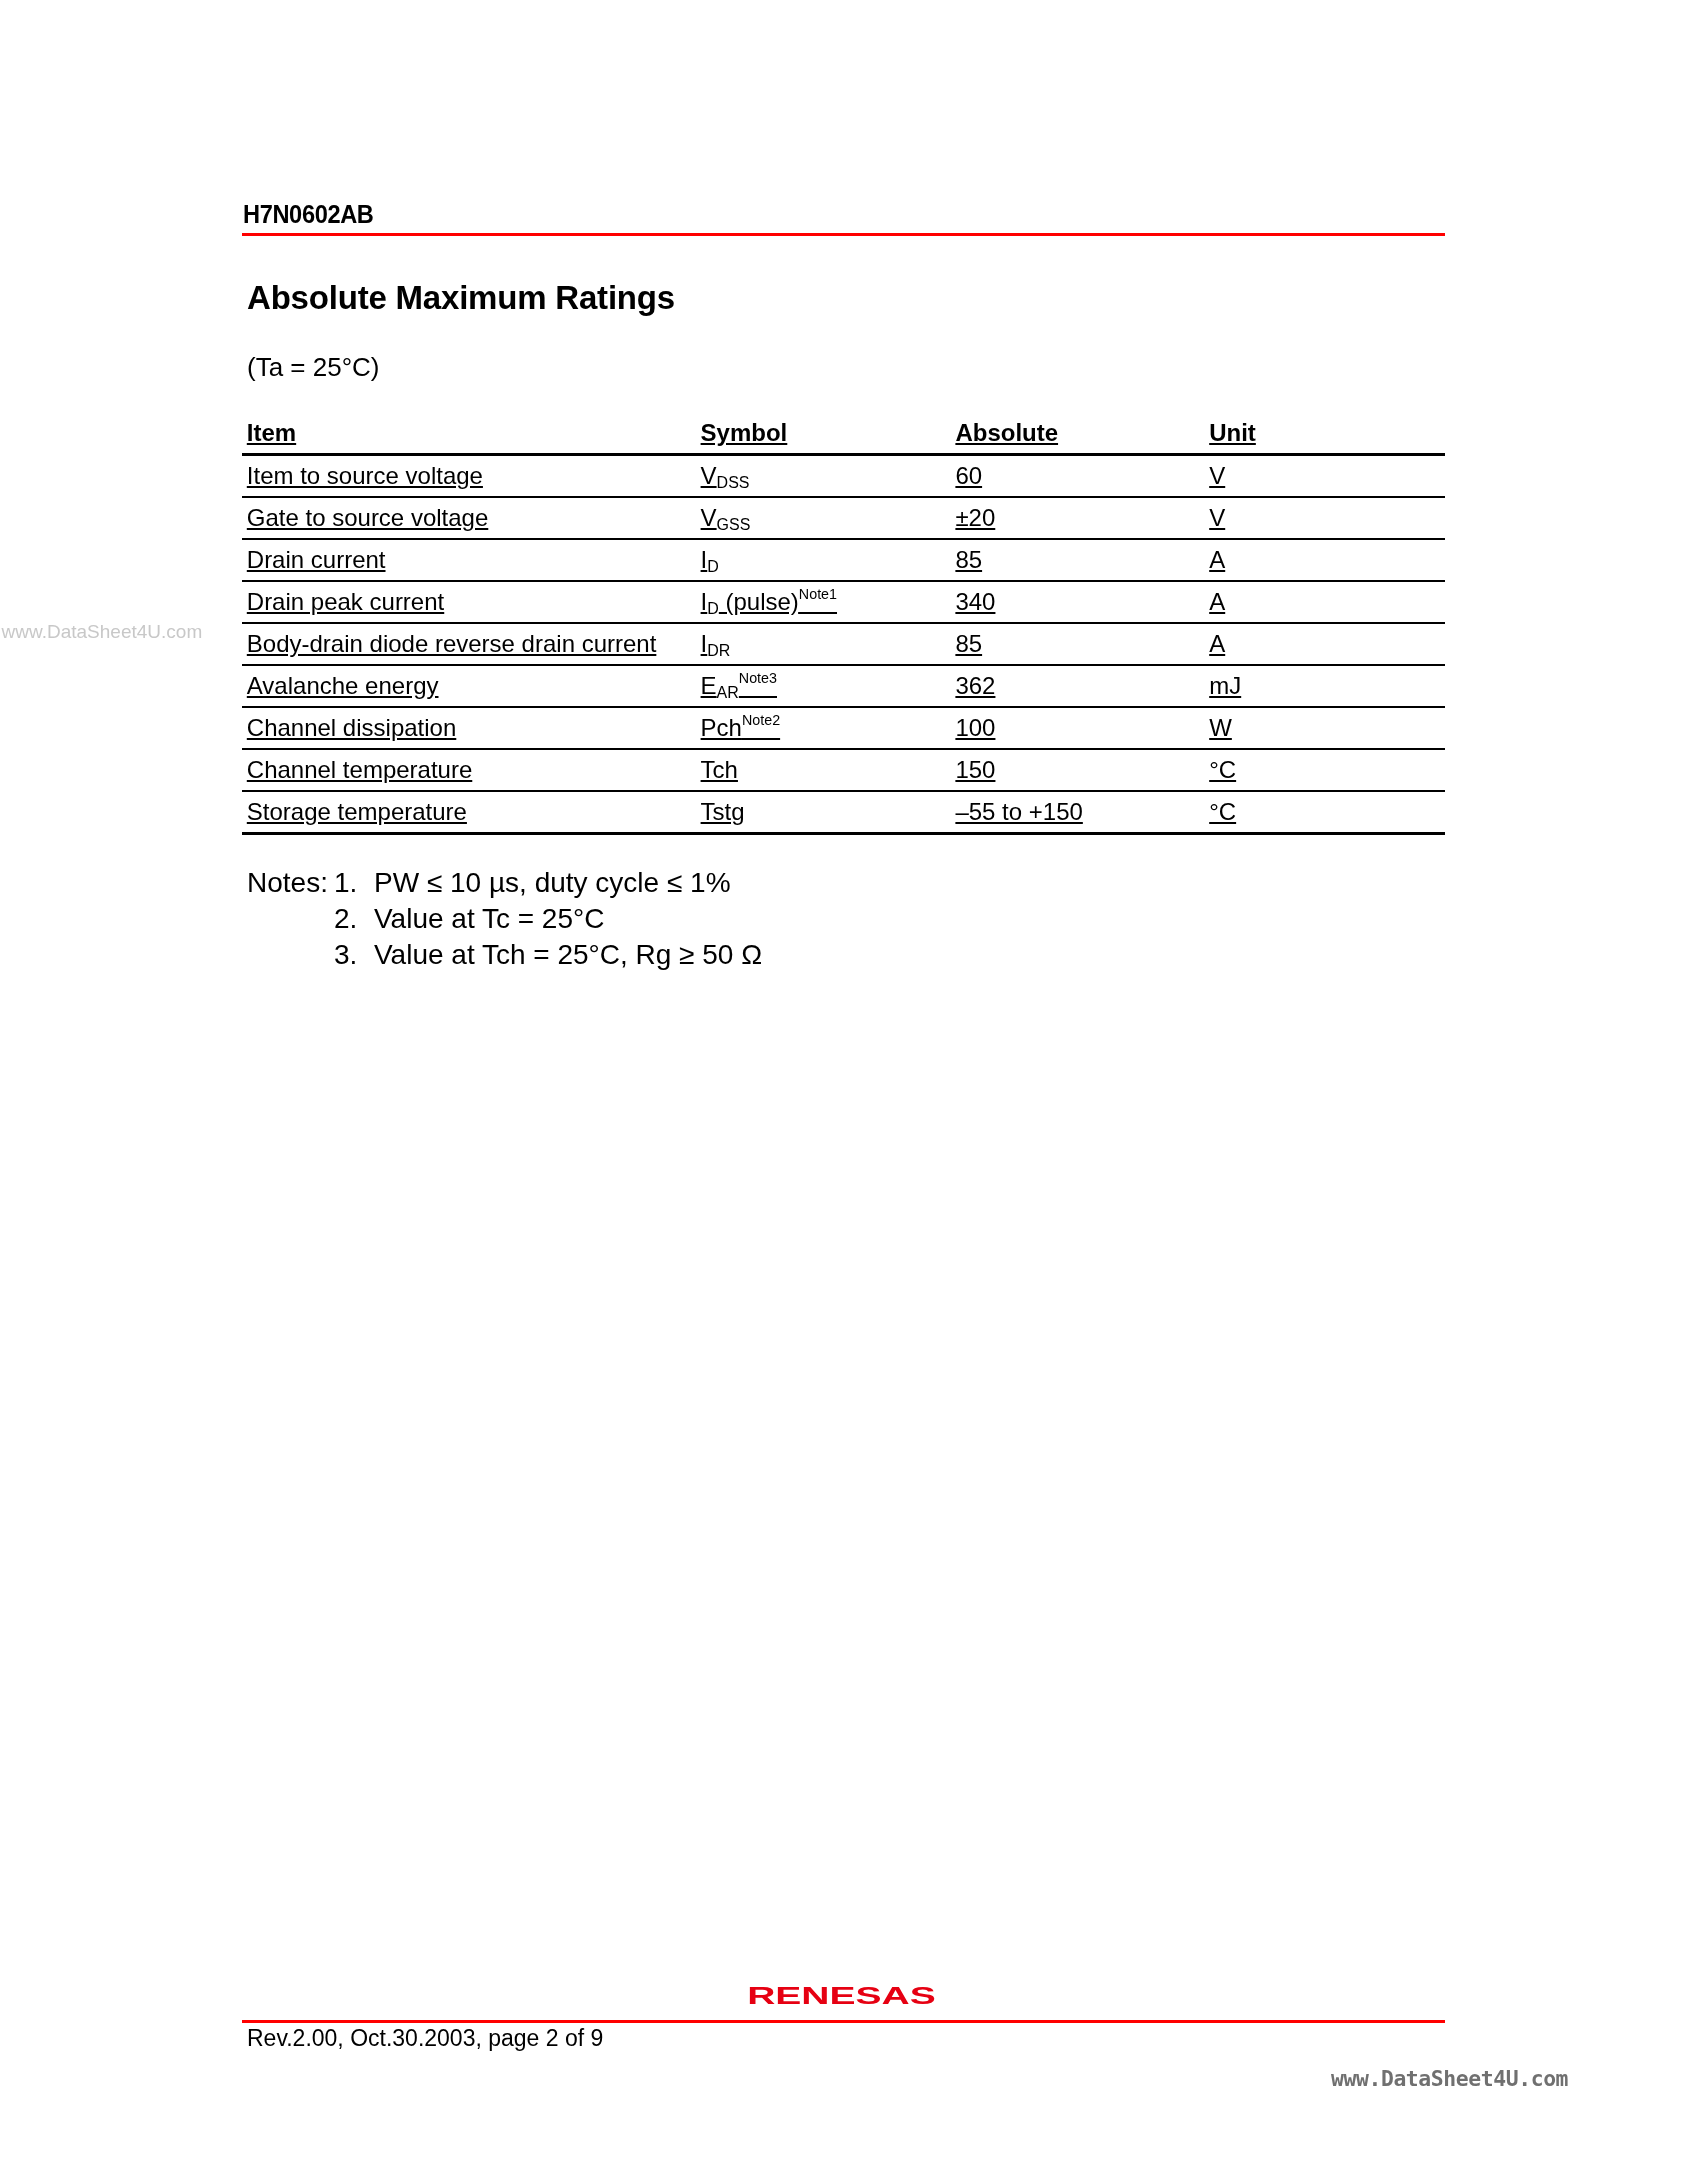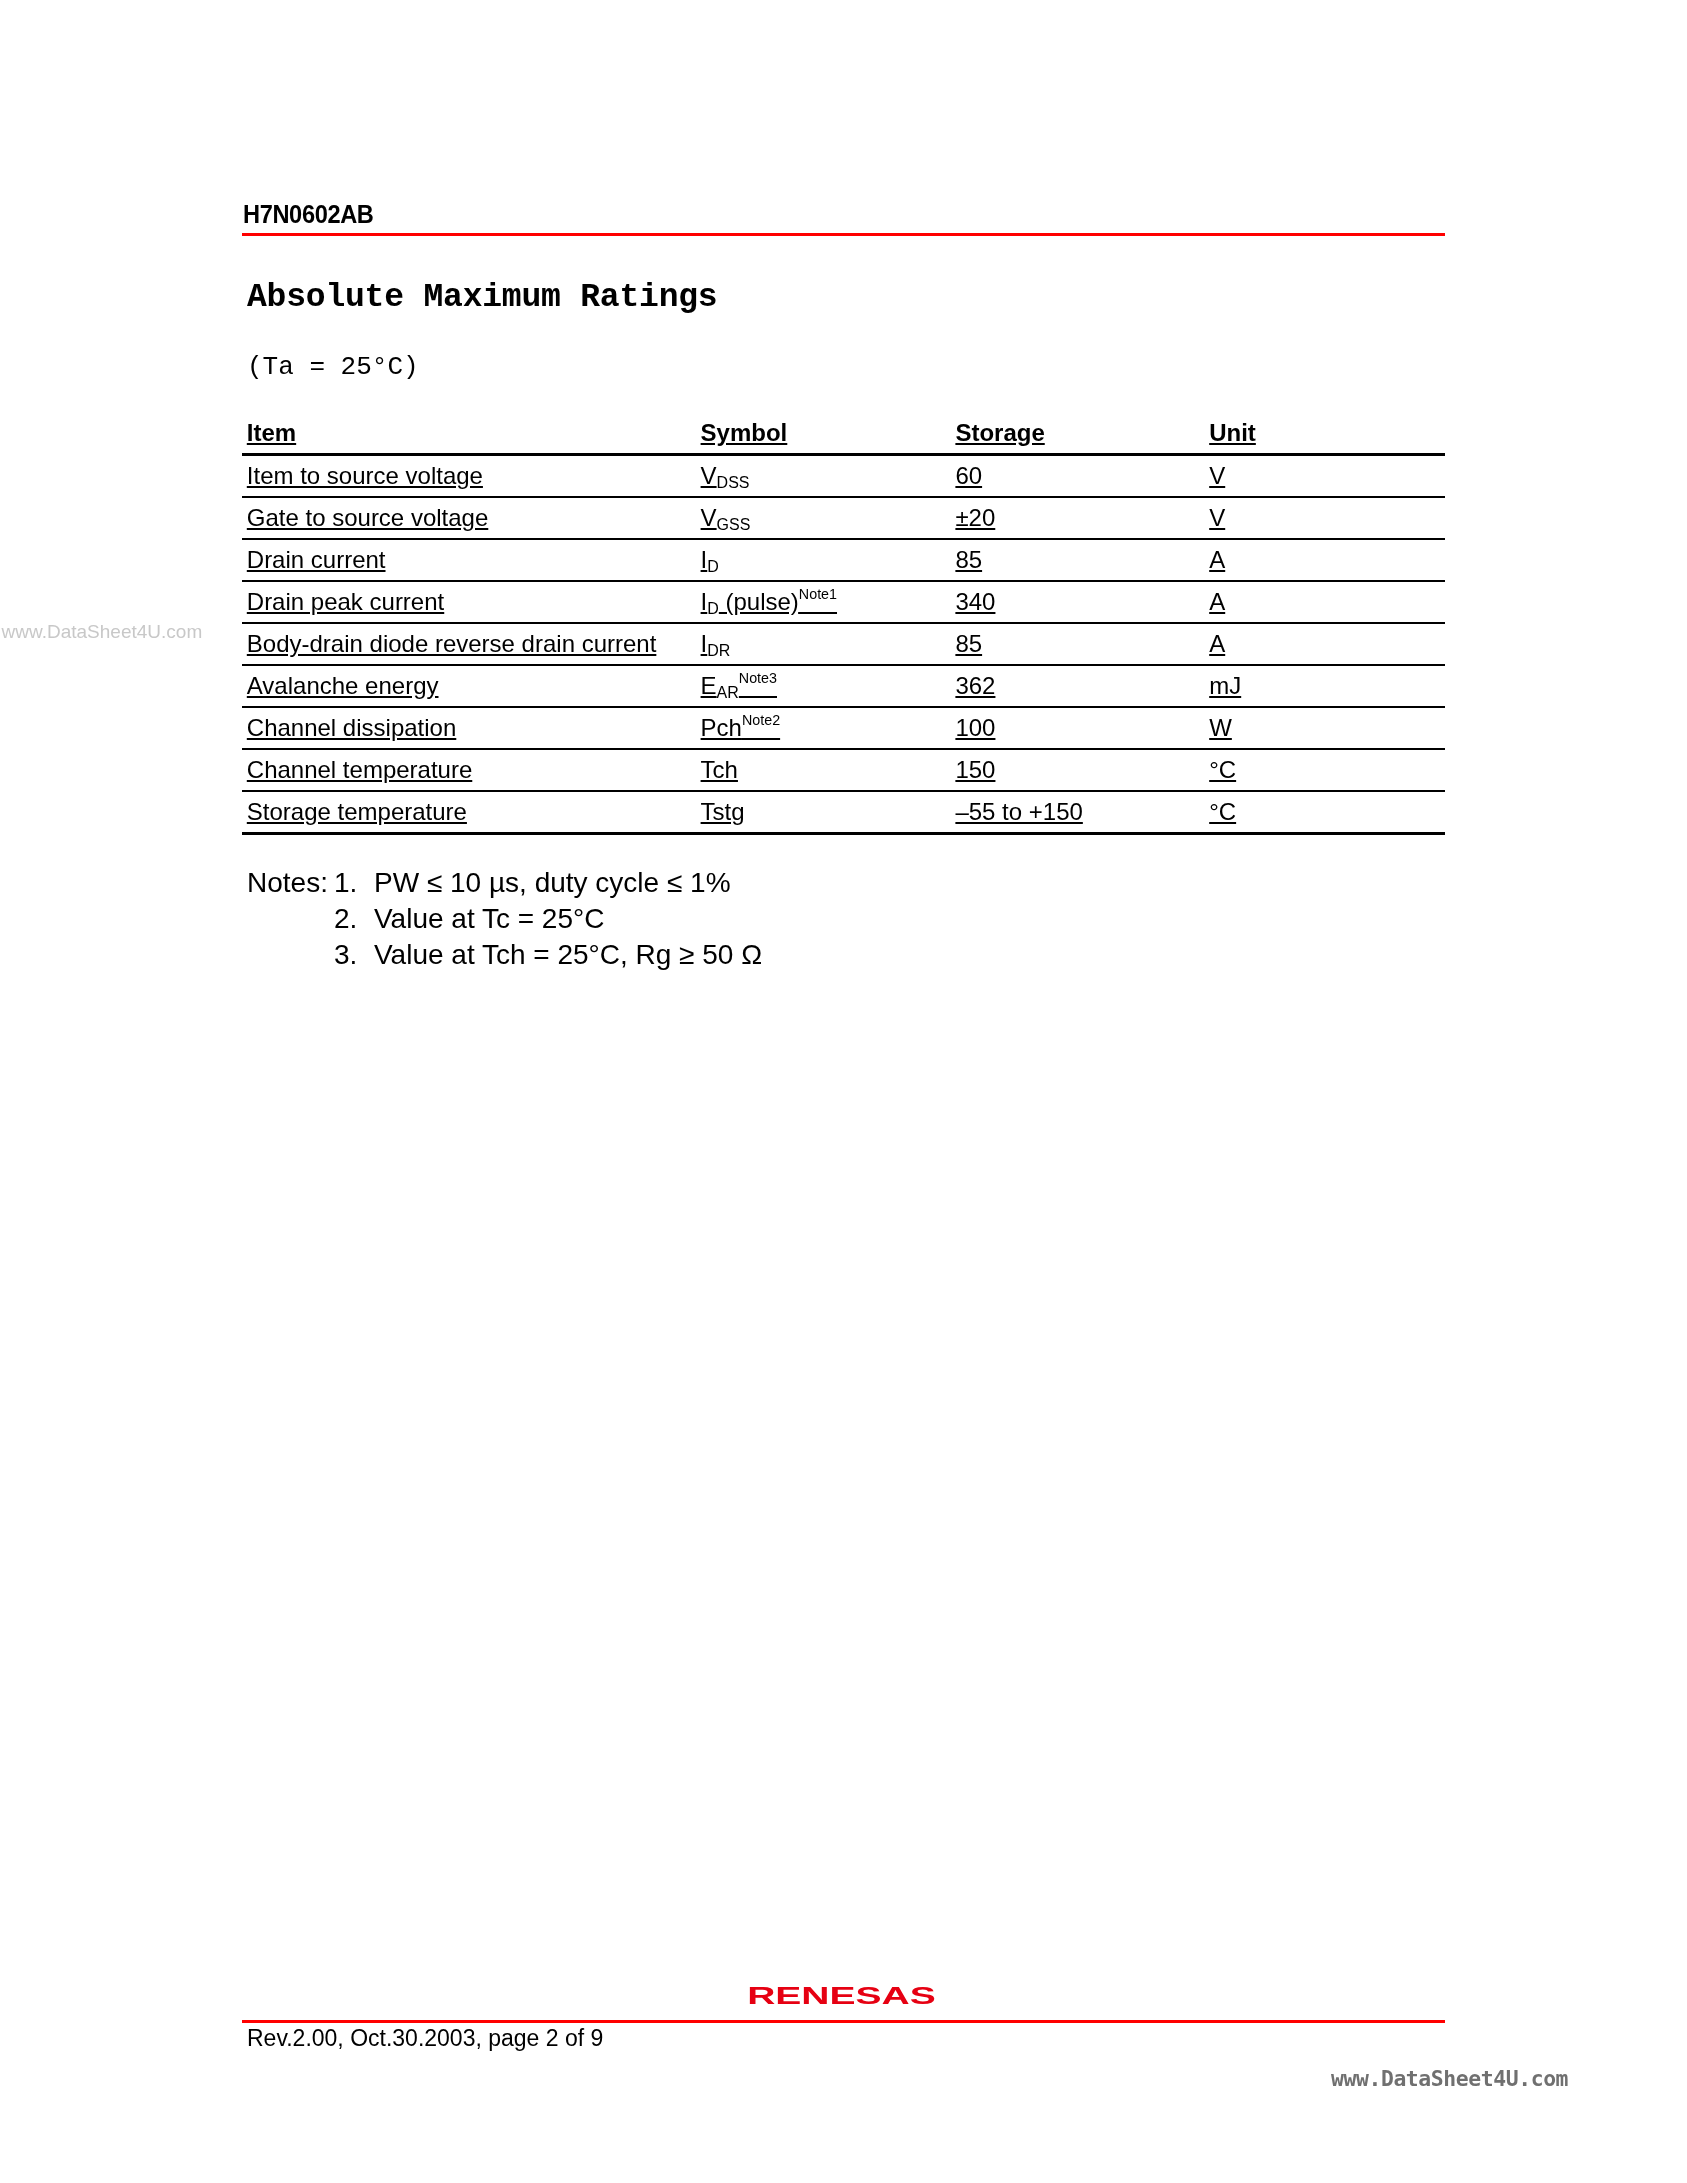--- a/index.html
+++ b/index.html
@@ -1,19 +1,19 @@
 <!DOCTYPE html>
 <html style="font-size:12.7px"><head>
 <meta charset="utf-8">
 <style>
   html, body { margin: 0; padding: 0; background: #ffffff; }
   body { width: 1687px; height: 2183px; position: relative; overflow: hidden; color: #000; }
   .abs { position: absolute; }
   .sans { font-family: "Liberation Sans", sans-serif; }
-  .serif { font-family: Liberation Mono, monospace; }
+  .serif { font-family: Liberation Sans, sans-serif; }
 
   .doc-id { left: 243px; top: 200px; font-size: 25.4px; font-weight: bold; letter-spacing: -0.4px; transform: scaleX(0.93); transform-origin: left top; }
   .redline { left: 242px; width: 1203px; height: 3.2px; background: #ff0000; }
   .title { left: 247px; top: 279px; font-size: 33px; font-weight: bold; letter-spacing: -0.2px; }
   .cond { left: 247px; top: 352px; font-size: 26px; }
 
   .watermark-left { left: 1.6px; top: 621px; font-size: 19px; color: #c8c8c8; }
   .watermark-right { left: 1331px; top: 2066px; font-size: 21.4px; font-weight: bold; color: #707070; font-family: "DejaVu Sans Mono", monospace; letter-spacing: -0.4px; }
 
   table.ratings { position: absolute; left: 242px; top: 413px; width: 1203px; border-collapse: collapse; font-family: "Liberation Sans", sans-serif; font-size: 24px; text-decoration: underline; }
@@ -43,21 +43,21 @@
 <div class="abs serif title">Absolute Maximum Ratings</div>
 <div class="abs serif cond">(Ta = 25°C)</div>
 
 <div class="abs sans watermark-left">www.DataSheet4U.com</div>
 
 <table class="ratings">
   <thead>
     <tr>
       <th class="c-item">Item</th>
       <th class="c-sym">Symbol</th>
-      <th class="c-rat">Storage</th>
+      <th class="c-rat">Absolute</th>
       <th>Unit</th>
     </tr>
   </thead>
   <tbody id="rows">
       <tr>
         <td class="c-item">Item to source voltage</td>
         <td class="c-sym"><span>V</span><sub>DSS</sub><span></span><sup></sup></td>
         <td class="c-rat">60</td>
         <td>V</td>
       </tr>

